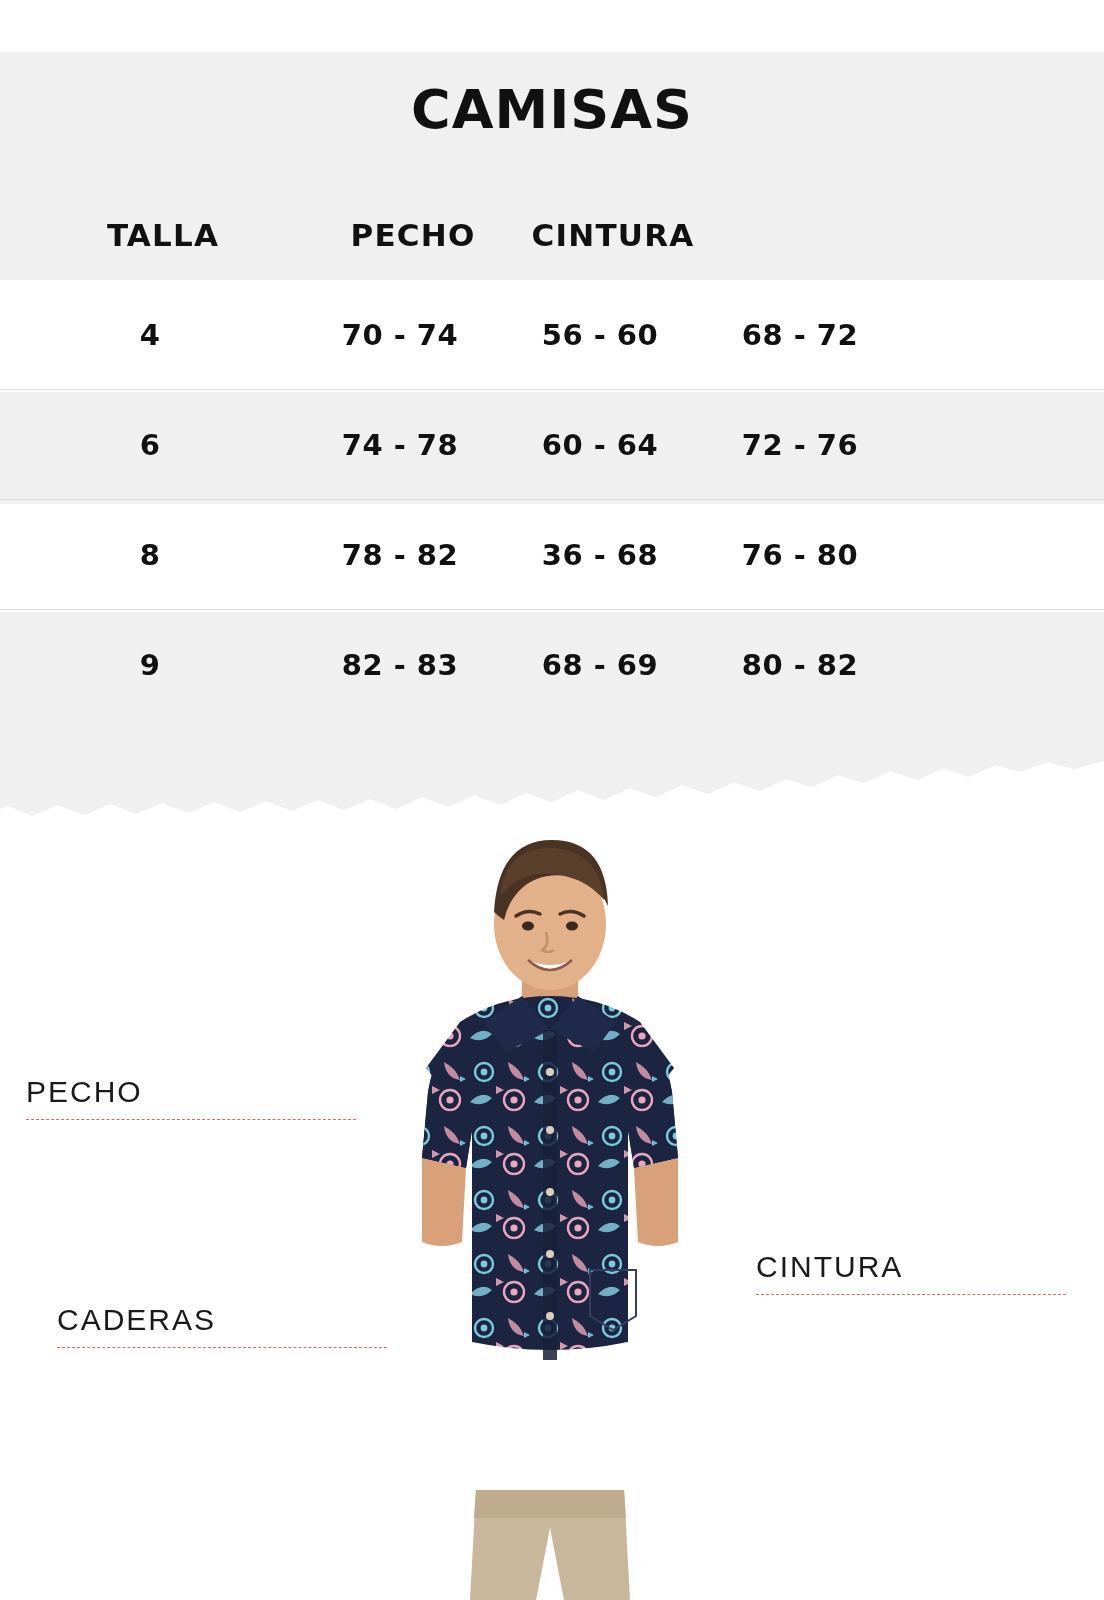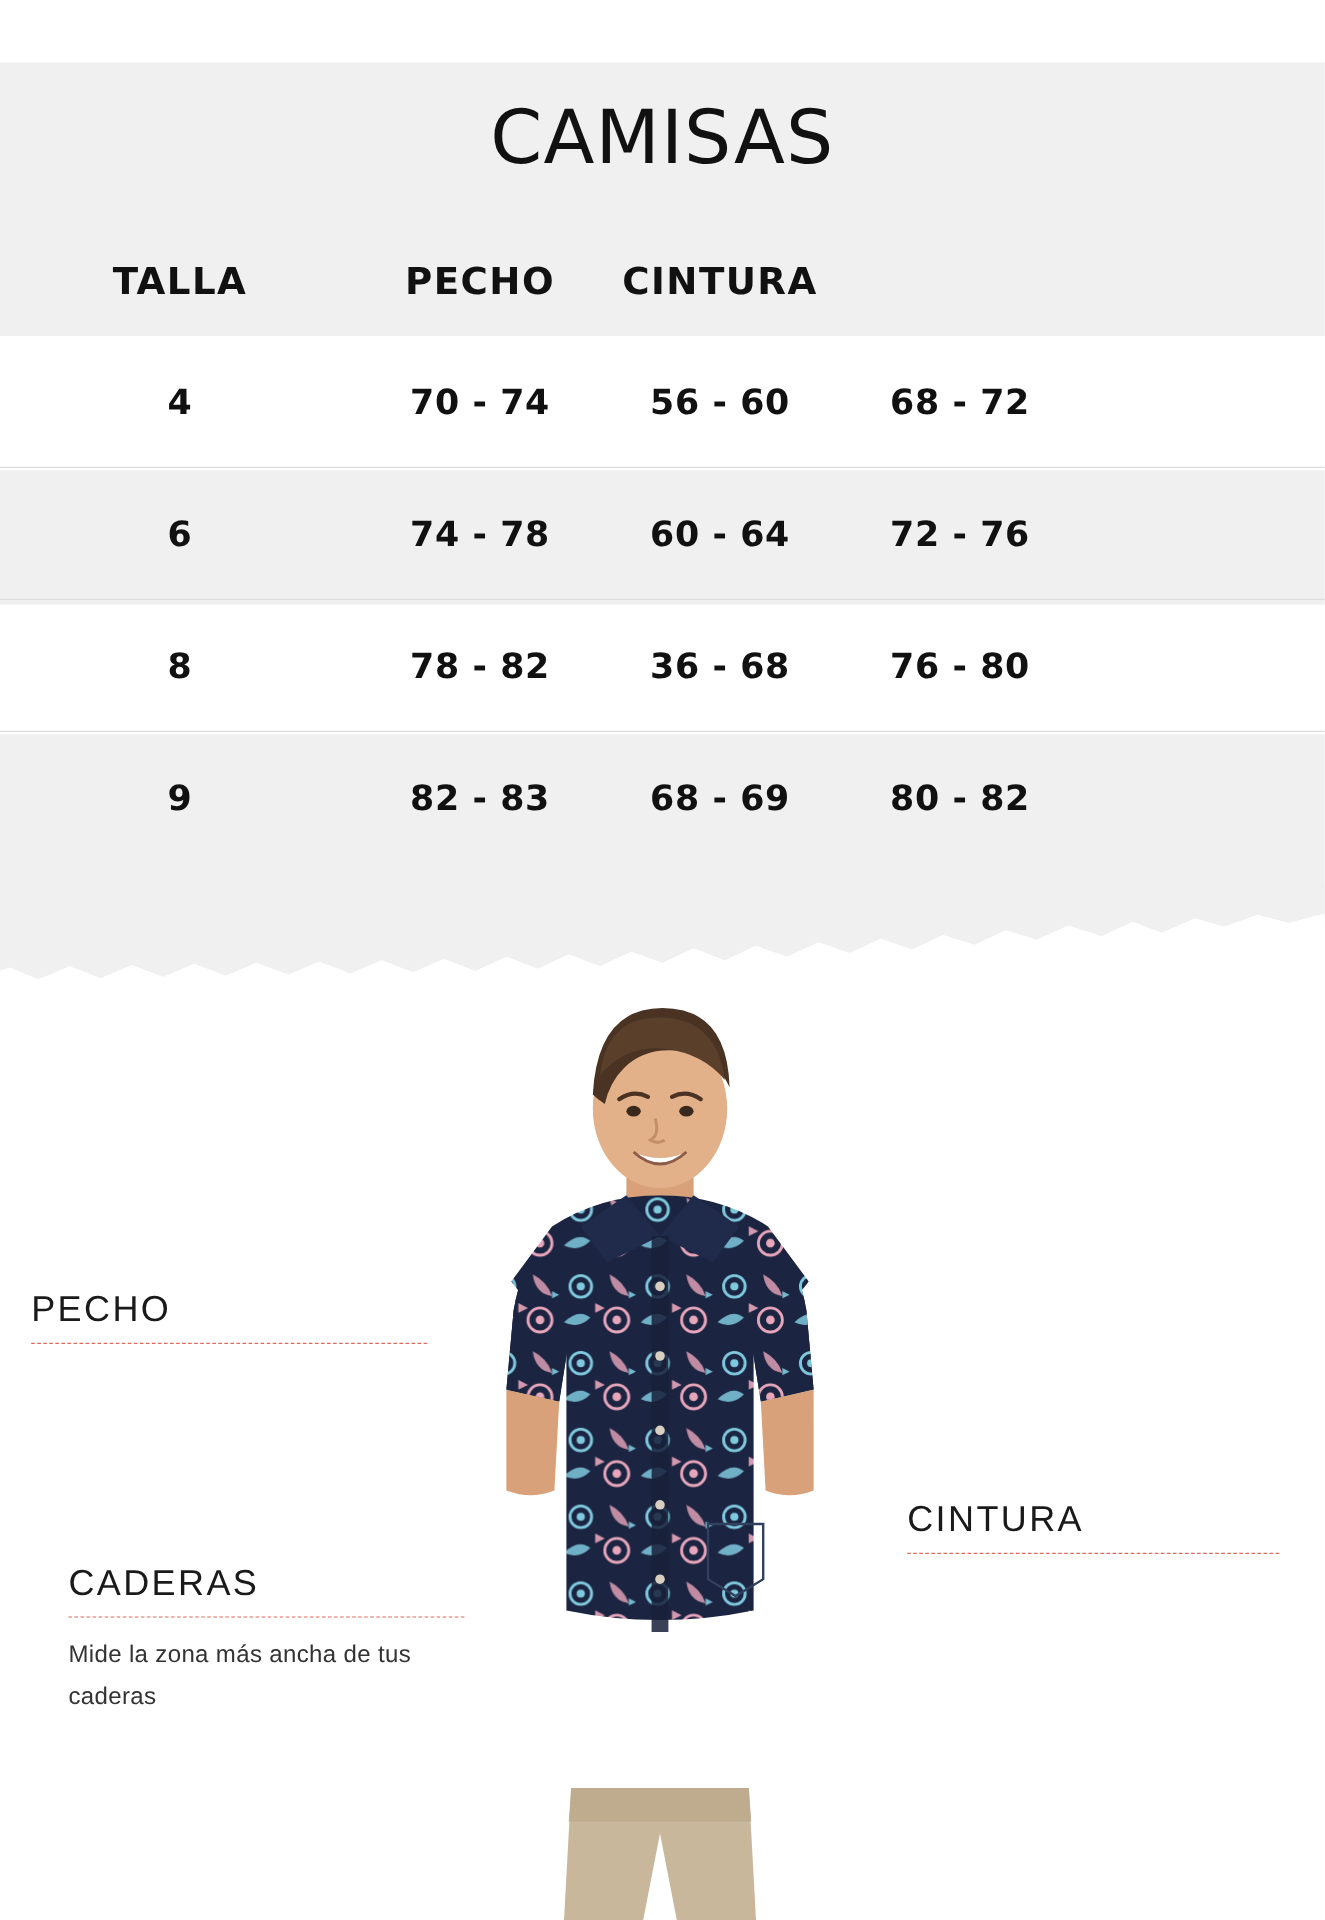--- a/index.html
+++ b/index.html
@@ -35,38 +35,38 @@
   .band-r2    { top: 392px; height: 112px; }
   .band-r4    { top: 612px; height: 150px; }
 
   .title {
     position: absolute;
     left: 0;
     top: 78px;
     width: 1104px;
     text-align: center;
     font-family: "DejaVu Sans", sans-serif;
-    font-weight: normal;
-    font-size: 62px;
+    font-weight: bold;
+    font-size: 54px;
     letter-spacing: 1px;
     color: #111111;
   }
 
   .grid {
     position: absolute;
     left: 0;
     top: 190px;
     width: 1104px;
   }
   .row {
     display: flex;
     align-items: center;
     position: relative;
   }
-  .row-head { height: 90px; }
+  .row-head { height: 90px; padding-left: 13px; }
   .row-data { height: 110px; }
 
   .cell {
     text-align: center;
     font-family: "DejaVu Sans", sans-serif;
     font-weight: bold;
     color: #111111;
   }
   .row-head .cell {
     font-size: 31px;
@@ -300,19 +300,18 @@
 </div>
 
 <div class="callout callout-pecho">
   <h3>PECHO</h3>
   <div class="rule"></div>
 </div>
 
 <div class="callout callout-caderas">
   <h3>CADERAS</h3>
   <div class="rule"></div>
-  <p>Mide la zona más ancha de tus caderas</p>
 </div>
 
 <div class="callout callout-cintura">
   <h3>CINTURA</h3>
   <div class="rule"></div>
 </div>
 
 </body></html>

